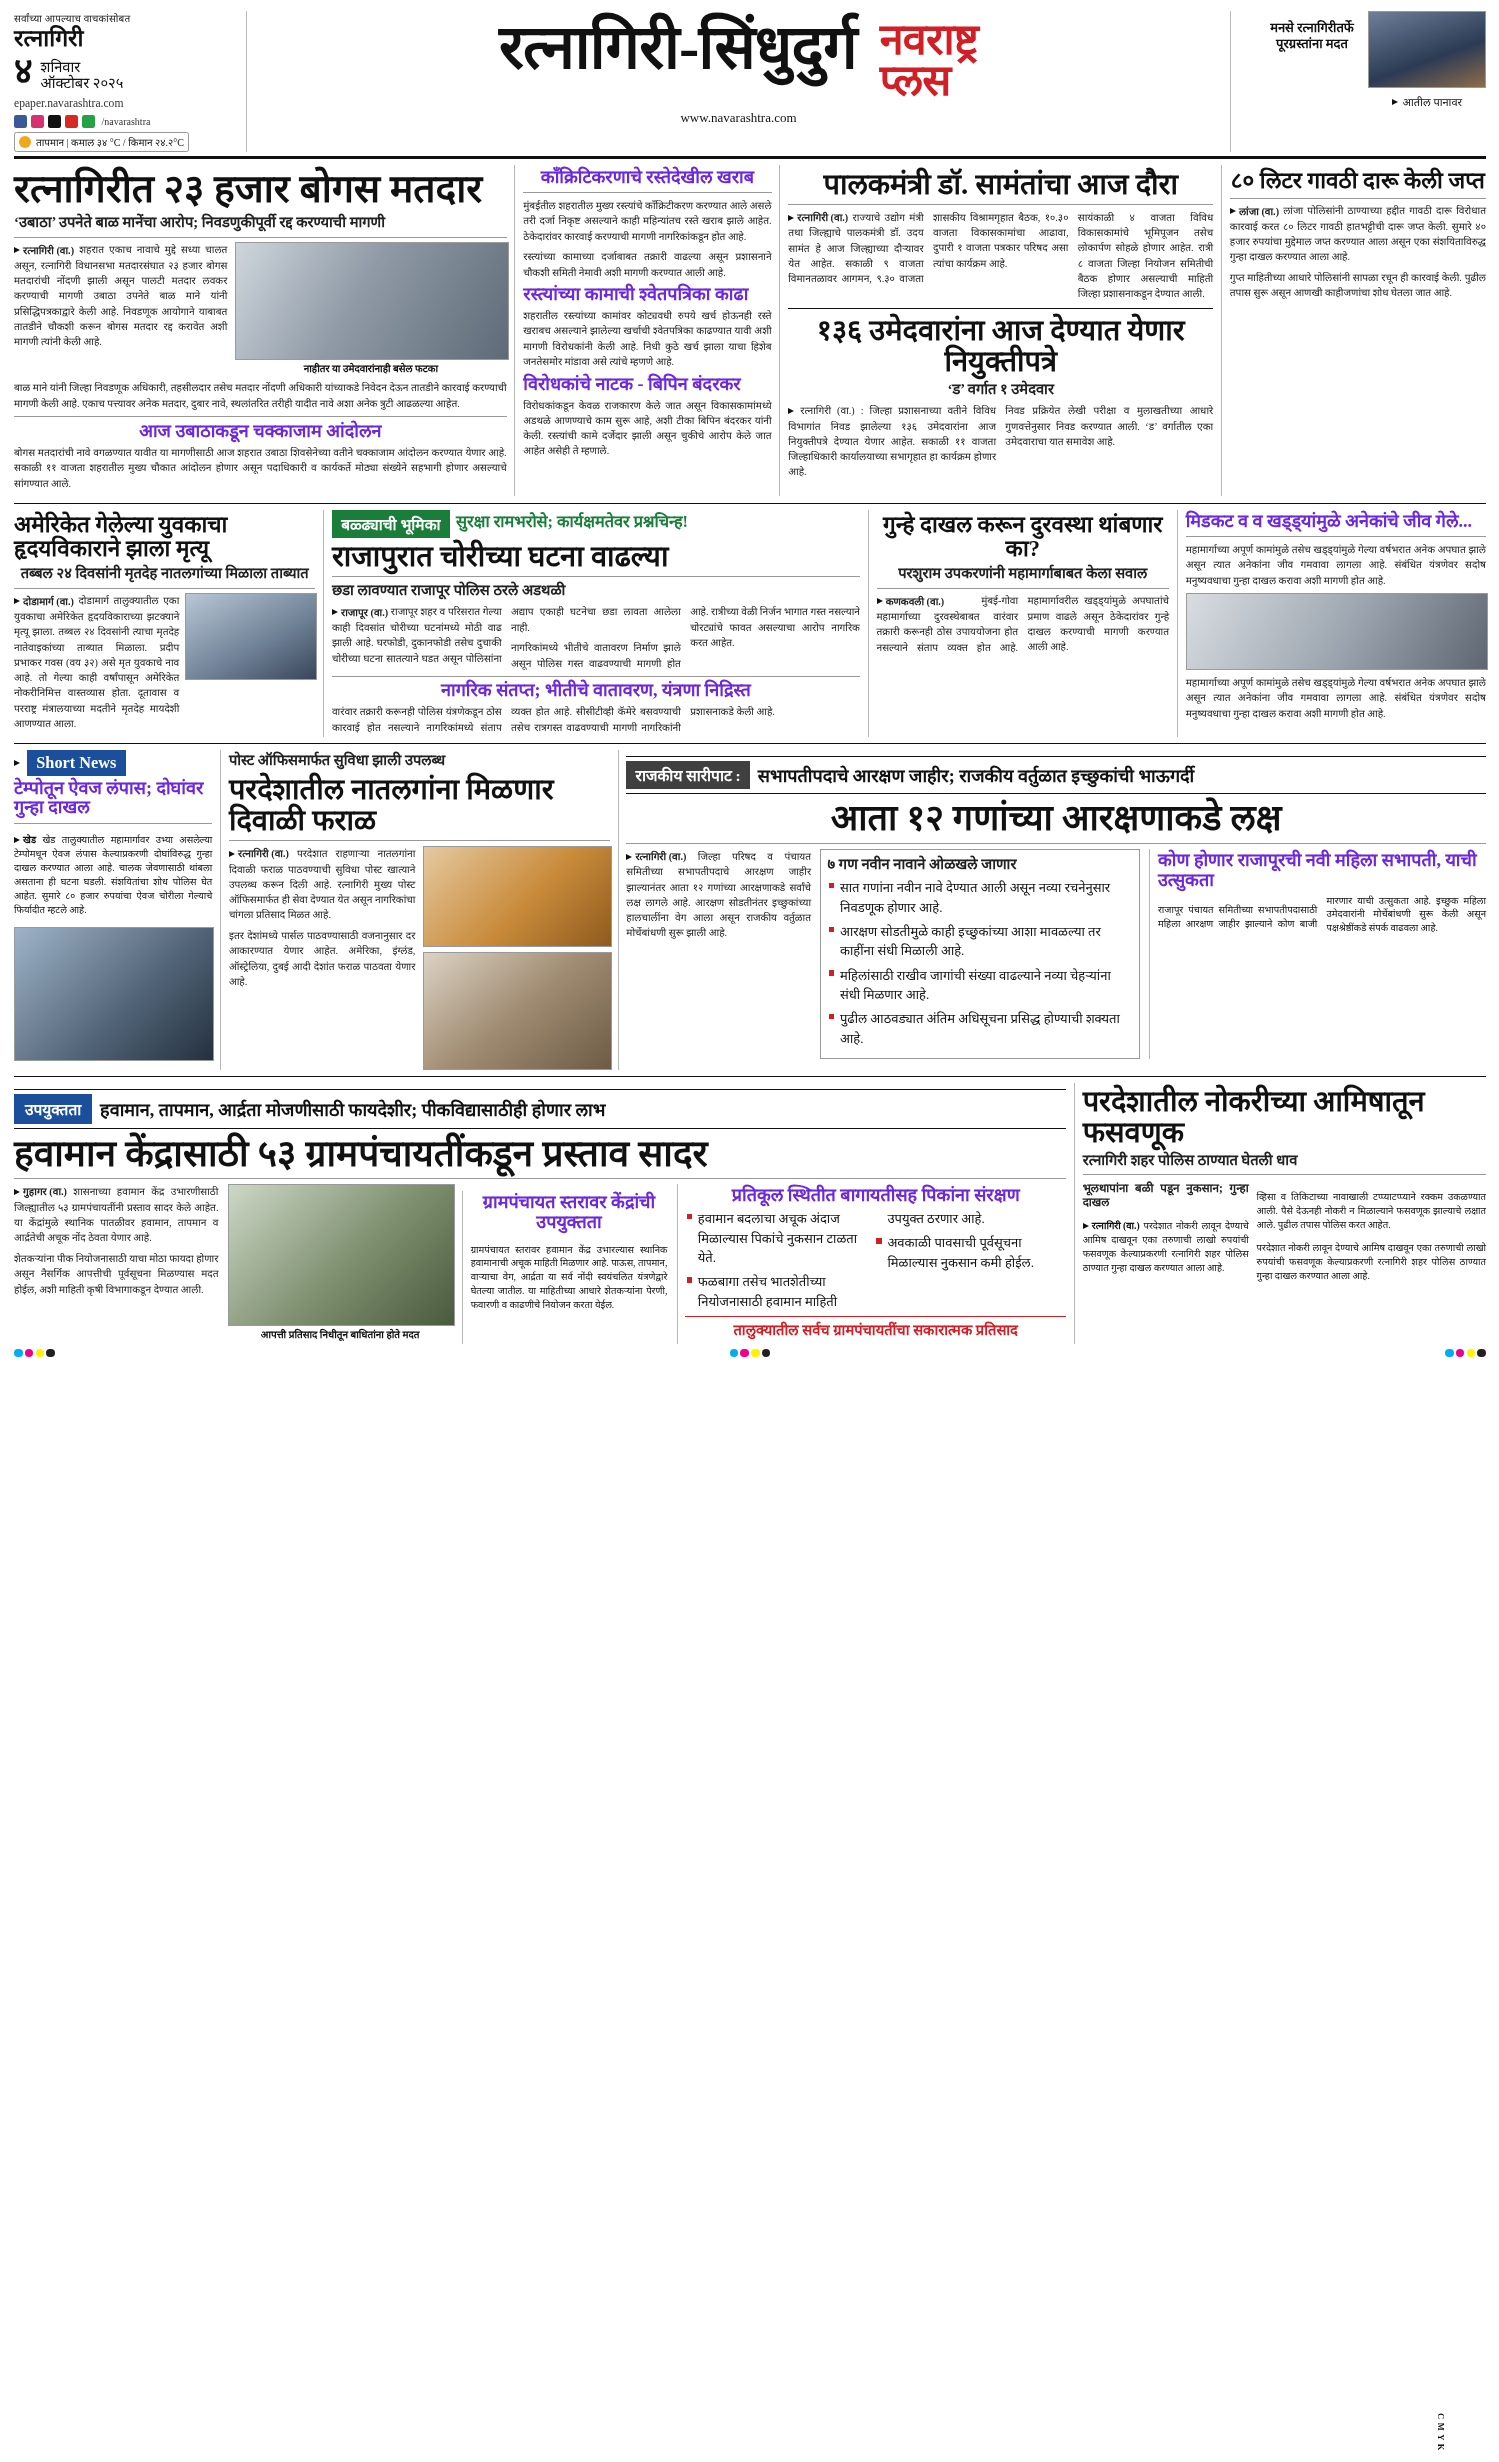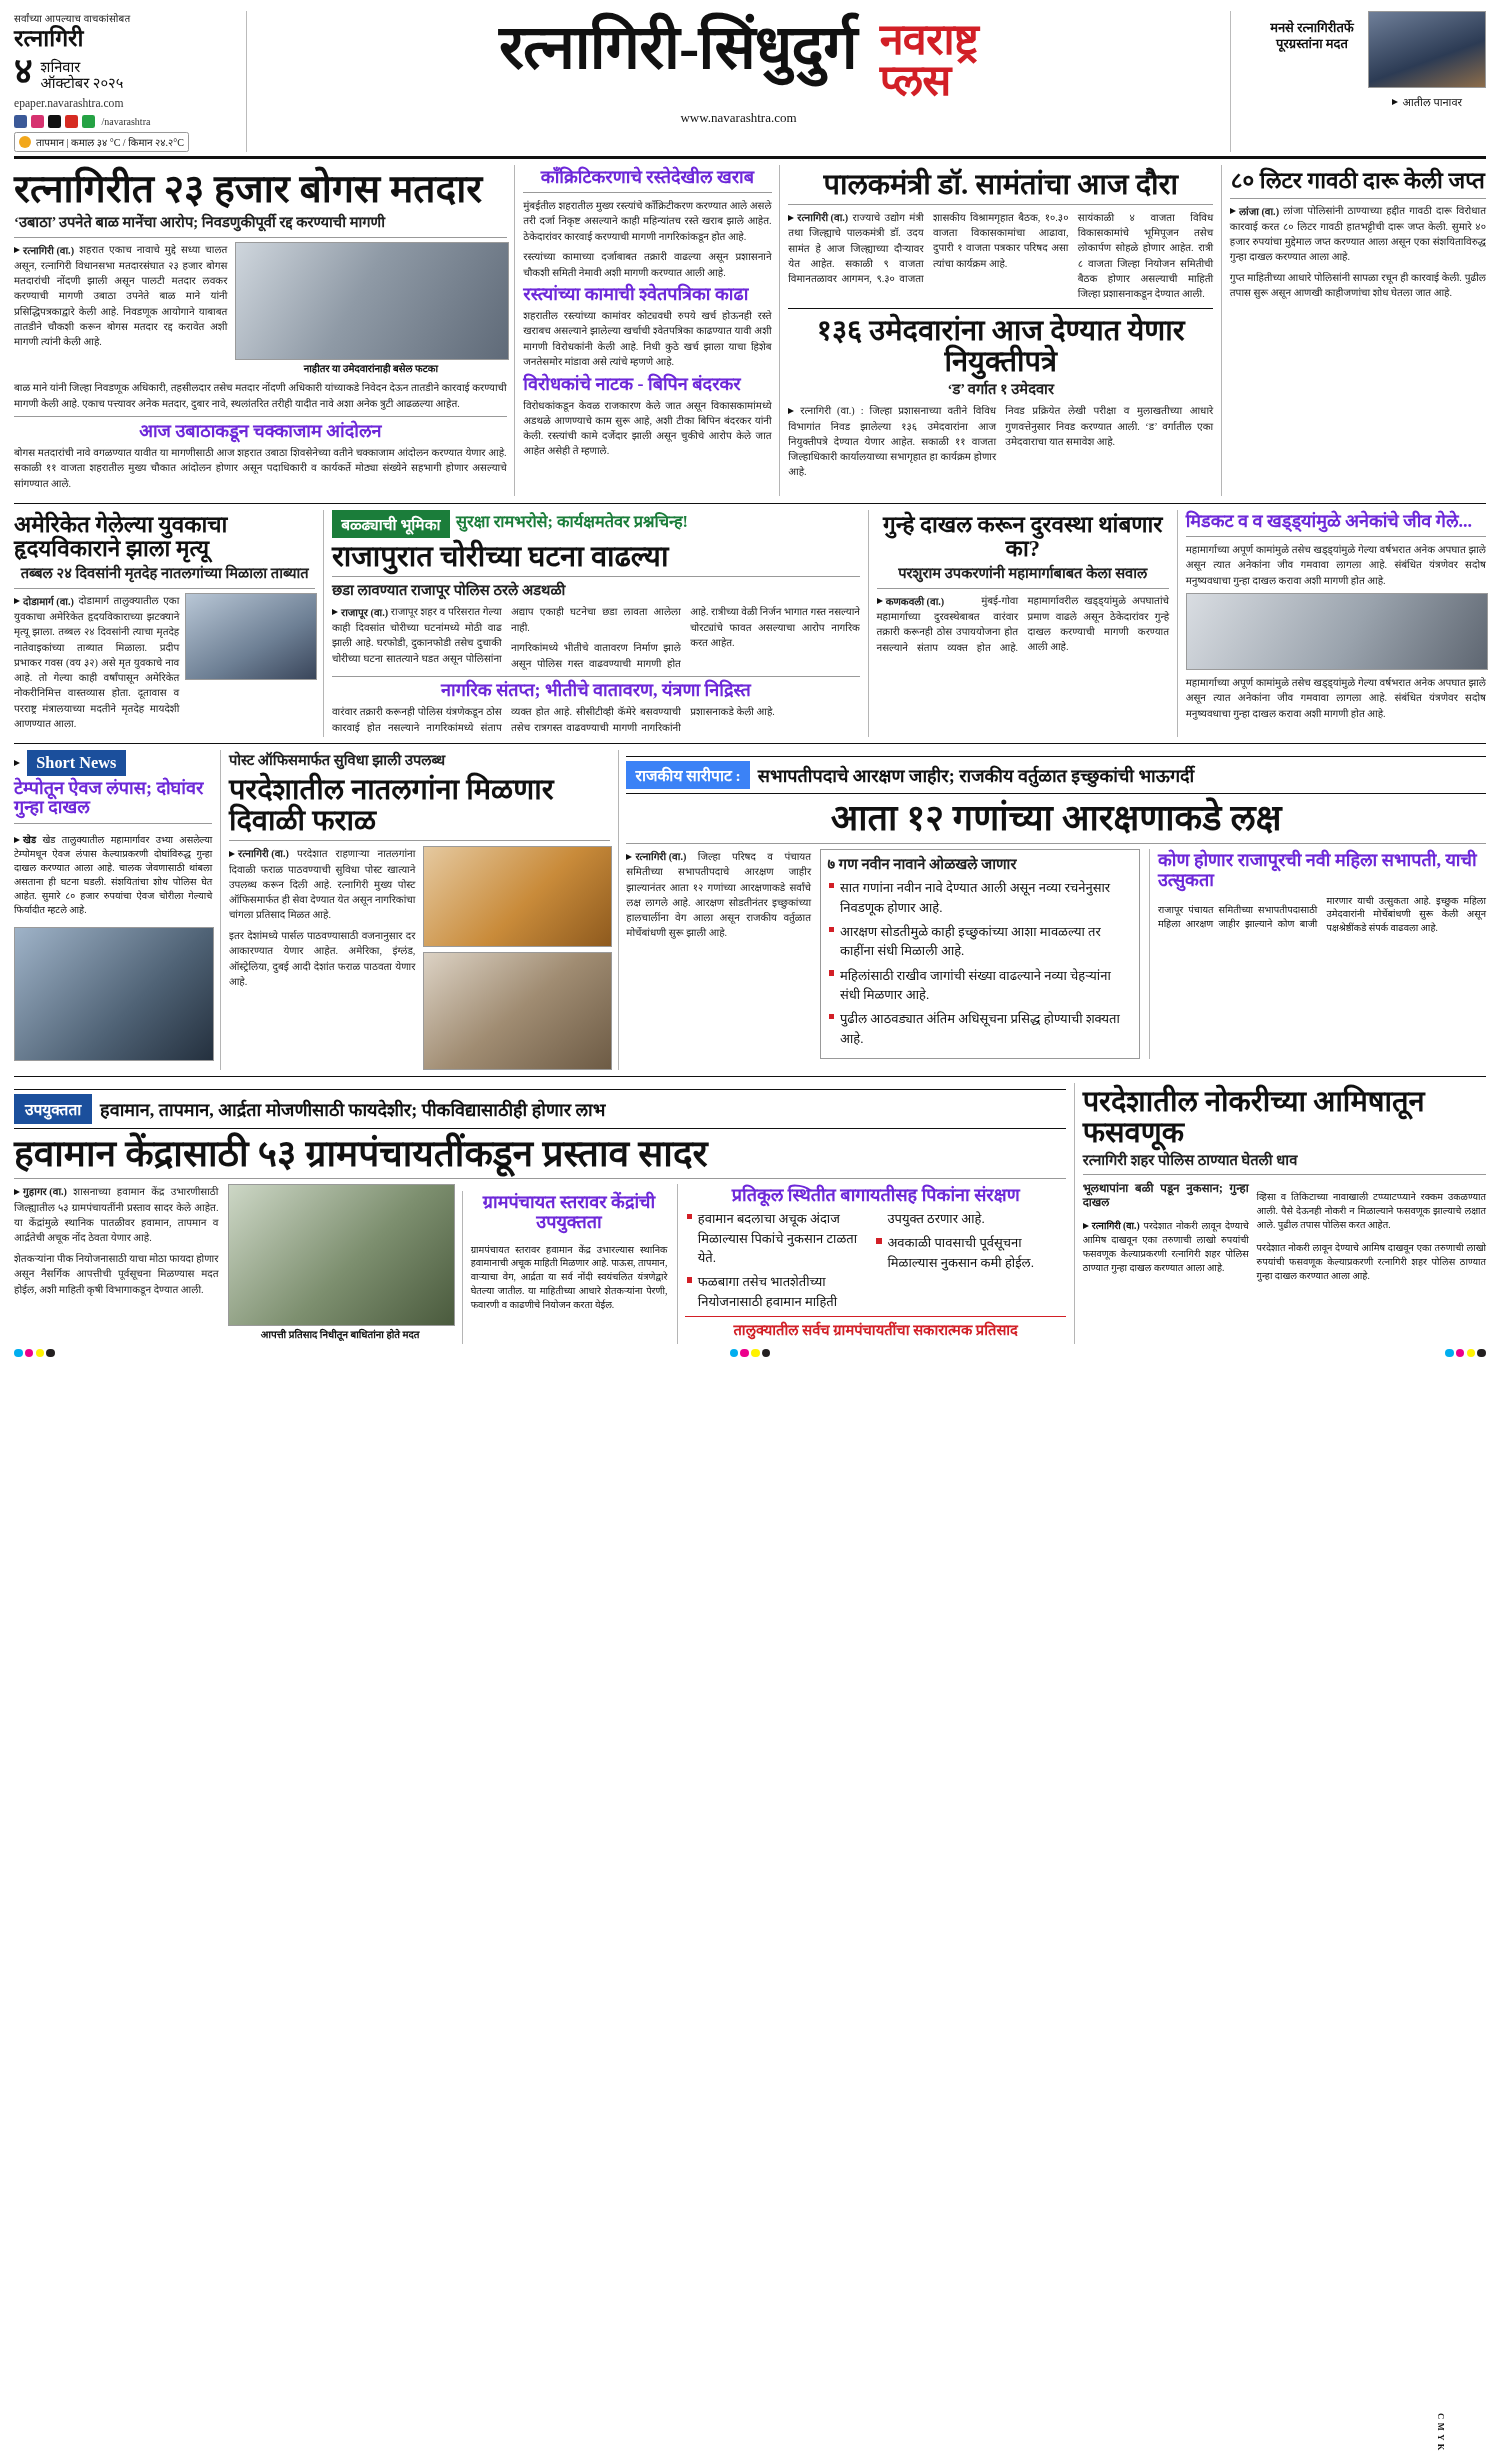--- a/index.html
+++ b/index.html
@@ -56,21 +56,21 @@
   .cap{font-size:10px;font-weight:bold;text-align:center;margin-top:3.1px;line-height:1.25;}
   .photo{width:100%;background:#ccc;border:0.8px solid #9a9a9a;}
   .ph-a{height:116px;background:linear-gradient(120deg,#cfd6dd,#8f9aa6 45%,#5f6a78);}
   .ph-b{height:93px;background:linear-gradient(140deg,#dcd2c4,#a08c72 50%,#6d5b45);}
   .ph-c{height:85px;background:linear-gradient(150deg,#b9c7d6,#6d7f94 60%,#39455a);}
   .ph-d{height:99px;background:linear-gradient(135deg,#e5c9a0,#c98b3a 55%,#8e5a1e);}
   .ph-e{height:116px;background:linear-gradient(135deg,#9fb3c8,#4f6275 60%,#24303e);}
   .ph-f{height:106px;background:linear-gradient(135deg,#cdd7c6,#7d8f6f 55%,#4a5a3d);}
   .ph-g{height:75px;background:linear-gradient(120deg,#d9dde2,#9aa3ad 55%,#5e6671);}
 
-  .redbar{background:#3b82f6;color:#fff;font-weight:bold;font-size:15.5px;padding:3.1px 9.3px;display:inline-block;}
+  .redbar{background:#404040;color:#fff;font-weight:bold;font-size:15.5px;padding:3.1px 9.3px;display:inline-block;}
   .bluebar{background:#1b4f9c;color:#fff;font-weight:bold;font-size:15.5px;padding:3.9px 11px;display:inline-block;}
   .greenbar{background:#1b7d3a;color:#fff;font-weight:bold;font-size:15.5px;padding:3.1px 9.3px;display:inline-block;}
   .bar-row{display:flex;align-items:center;gap:7.8px;border-top:1.6px solid #111;border-bottom:1.6px solid #111;padding:3.9px 0;margin:6.2px 0;}
   .bar-row .txt{font-size:18px;font-weight:bold;}
   .short-head{display:flex;align-items:center;gap:7px;}
   .short-head .lab{background:#1b4f9c;color:#fff;font-weight:bold;font-size:16.3px;padding:3.1px 9.3px;}
   .boxed{border:0.8px solid #999;padding:4.7px 6.2px;box-sizing:border-box;}
   .redrule{border-top:1.6px solid #d21f26;margin:4.7px 0;}
   .bullets{font-size:13px;line-height:1.5;}
   .bullets li{margin-bottom:4.7px;}

